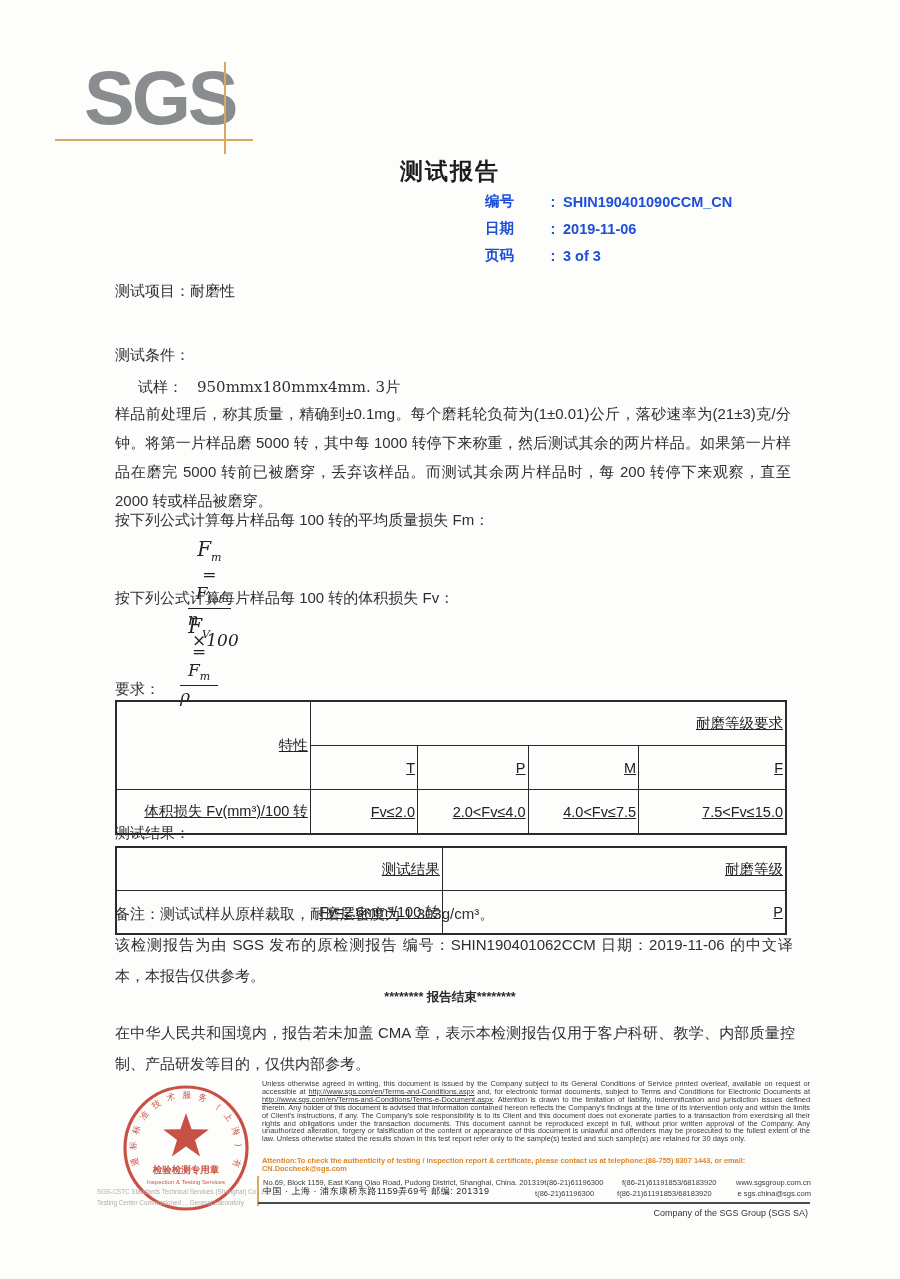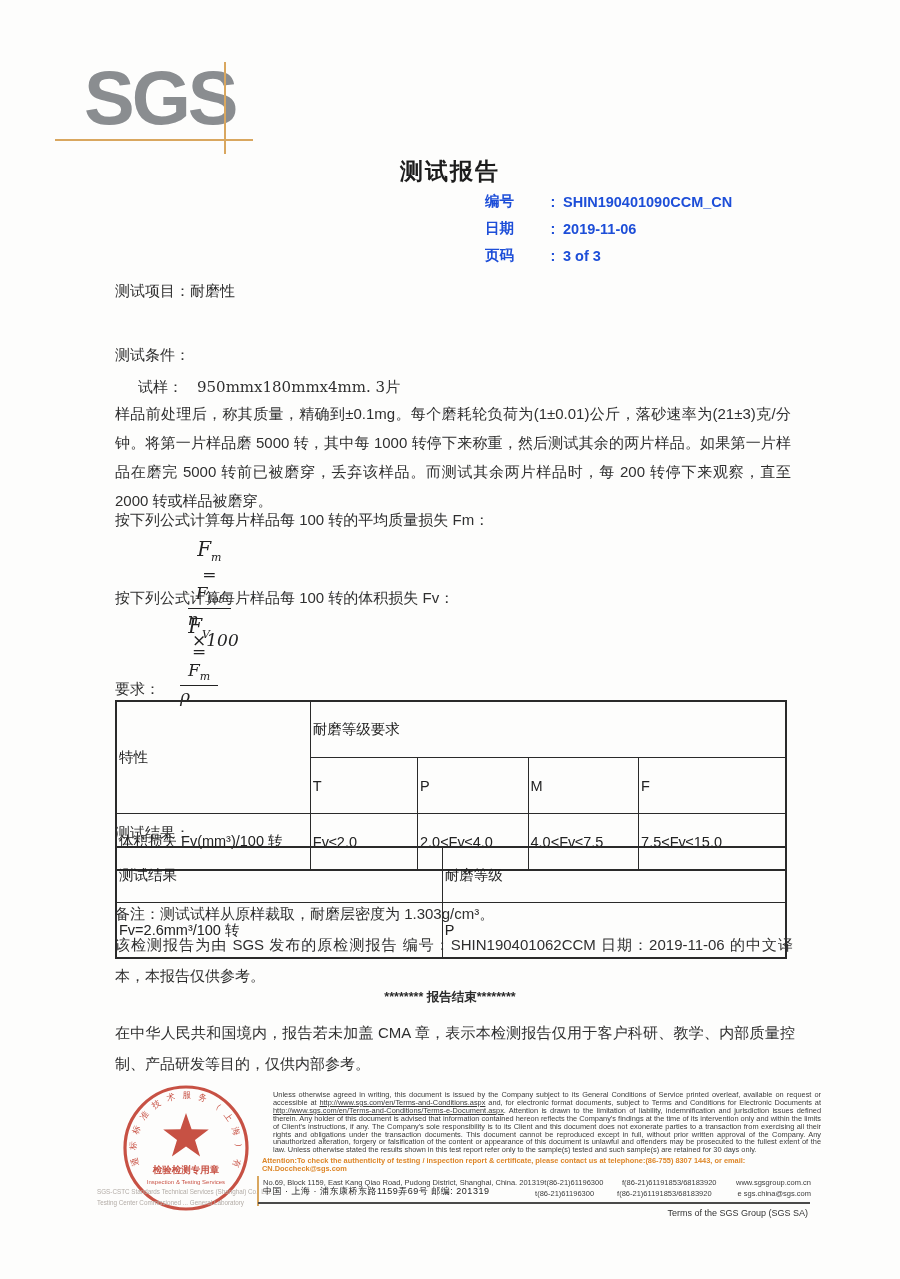--- a/index.html
+++ b/index.html
@@ -28,31 +28,31 @@
   .formula{position:absolute;left:180px;font-family:"DejaVu Serif",serif;font-style:italic;font-size:17px;color:#222;display:flex;align-items:center;flex-direction:column;}
   .formula .lhs{font-size:20px;}
   .formula sub{font-size:11px;font-style:italic;}
   .formula .eq{margin:0 10px;font-style:normal;}
   .frac{display:inline-flex;flex-direction:column;align-items:flex-start;line-height:1.15;}
   .frac .num{border-bottom:1.3px solid #222;padding:0 8px 1px 8px;}
   .frac .den{padding-top:1px;}
   .formula .sfx{margin-left:12px;}
 
   table.tbl{position:absolute;left:115px;border-collapse:collapse;table-layout:fixed;width:672px;font-size:14.5px;color:#222;}
-  table.tbl td{border:1px solid #2a2a2a;text-align:left;vertical-align:middle;padding:12px 2px;overflow:hidden;white-space:nowrap;}
+  table.tbl td{border:1px solid #2a2a2a;text-align:right;vertical-align:middle;padding:6px 2px;overflow:hidden;white-space:nowrap;text-decoration:underline;}
   table.tbl{border:2px solid #2a2a2a;}
   #t1 td{height:31px;}
   #t2 td{height:30px;}
 
   .center-line{position:absolute;left:0;right:0;text-align:center;font-size:12.5px;font-weight:bold;color:#2a2a2a;}
 
   
   .stamp{position:absolute;left:120px;top:1082px;opacity:.88;}
   .company-gray{position:absolute;left:97px;top:1186px;font-size:6.3px;line-height:11px;color:#b3aca6;white-space:nowrap;}
-  .disc{position:absolute;left:262px;top:1080px;width:548px;font-size:7.4px;line-height:7.9px;text-align:justify;color:#3a3a3a;margin:11px;}
+  .disc{position:absolute;left:262px;top:1080px;width:548px;font-size:7.4px;line-height:7.9px;text-align:justify;color:#3a3a3a;margin:0;}
   .disc .u{text-decoration:underline;}
   .attn{position:absolute;left:262px;top:1157px;width:548px;font-size:7.4px;line-height:8.2px;color:#dd8628;font-weight:bold;margin:0;}
   .addr{position:absolute;left:263px;top:1176px;width:548px;font-size:7.5px;color:#3c3c3c;}
   .addr .row{display:flex;white-space:nowrap;align-items:flex-end;height:11px;}
   .addr .a1{width:305px;}
   .addr .a2{width:92px;}
   .addr .a3{width:135px;}
   .addr .cjk{font-size:9px;color:#222;letter-spacing:.5px;}
   .vrule{position:absolute;left:257px;top:1176px;width:2px;height:30px;background:#d9a75f;}
   .hrule{position:absolute;left:258px;top:1202px;width:552px;height:2px;background:#4a4a4a;}
@@ -213,15 +213,15 @@
     <div class="row">
       <span class="a1 cjk">中国 · 上海 · 浦东康桥东路1159弄69号  邮编: 201319</span>
       <span class="a2">t(86-21)61196300</span>
       <span class="a3">f(86-21)61191853/68183920</span>
       <span>e  sgs.china@sgs.com</span>
     </div>
   </div>
 
   <div class="hrule"></div>
 
-  <div class="member">Terms of the SGS Group (SGS SA)</div>
+  <div class="member">Company of the SGS Group (SGS SA)</div>
 
 </div>
 
 </body></html>

